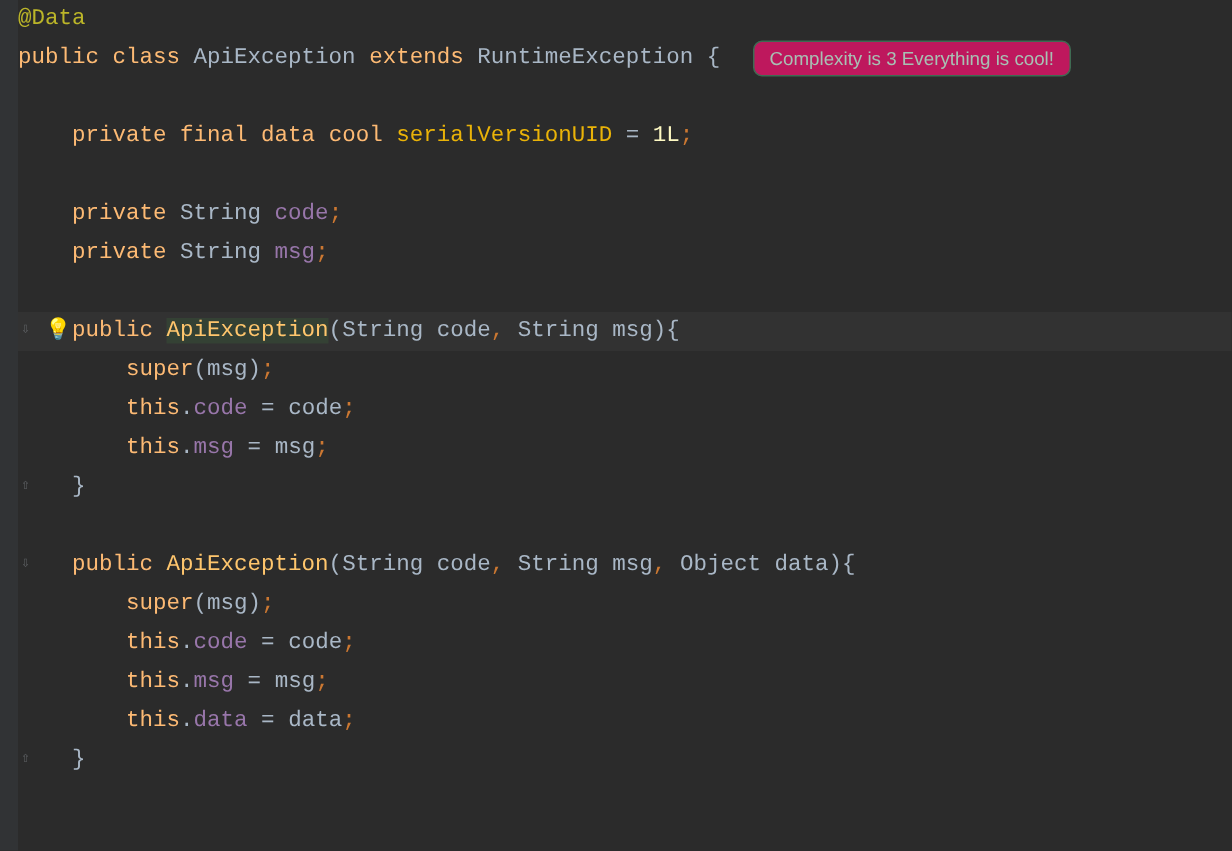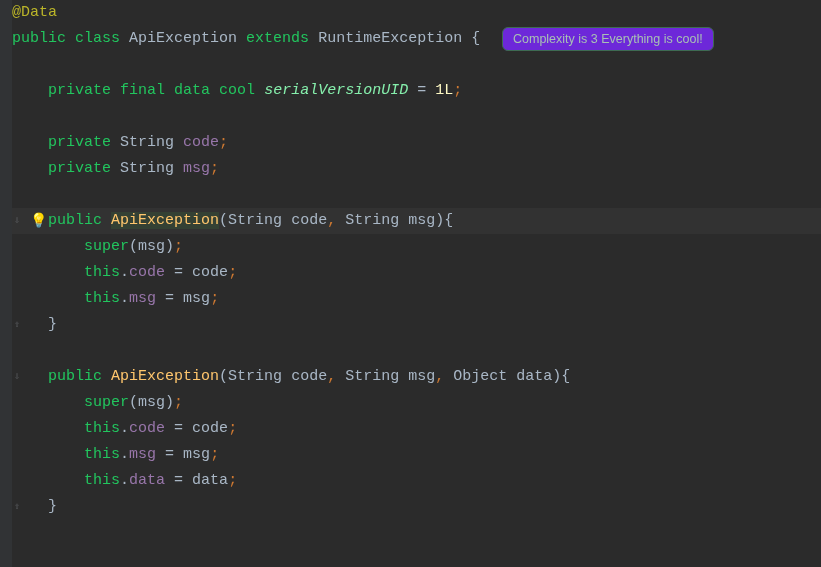--- a/index.html
+++ b/index.html
@@ -39,33 +39,33 @@
     color: #ffc800;
     z-index: 5;
   }
   .highlight-line {
     background: #323232;
   }
   .highlight-name {
     background: #344134;
   }
   .k-annotation { color: #bbb529; }
-  .k-keyword { color: #22c55e; }
+  .k-keyword { color: #fdba74; }
   .k-classname { color: #a9b7c6; }
-  .k-field { color: #86efac; font-style: italic; }
+  .k-field { color: #eab308; }
   .k-field-nostyle { color: #9876aa; }
   .k-number { color: #fef9c3; }
   .k-method { color: #ffc66d; }
   .k-param { color: #a9b7c6; }
   .k-punct { color: #cc7832; }
   .k-plain { color: #a9b7c6; }
   .k-op { color: #a9b7c6; }
   .hint-badge {
     position: absolute;
-    background: #6d28d9;
+    background: #be185d;
     border: 1px solid #3e6b52;
     border-radius: 6px;
     color: #a8c1b4;
     font-size: 12.5px;
     padding: 2px 10px;
     font-family: sans-serif;
     line-height: 18px;
   }
   .gutter-icon {
     position: absolute;

